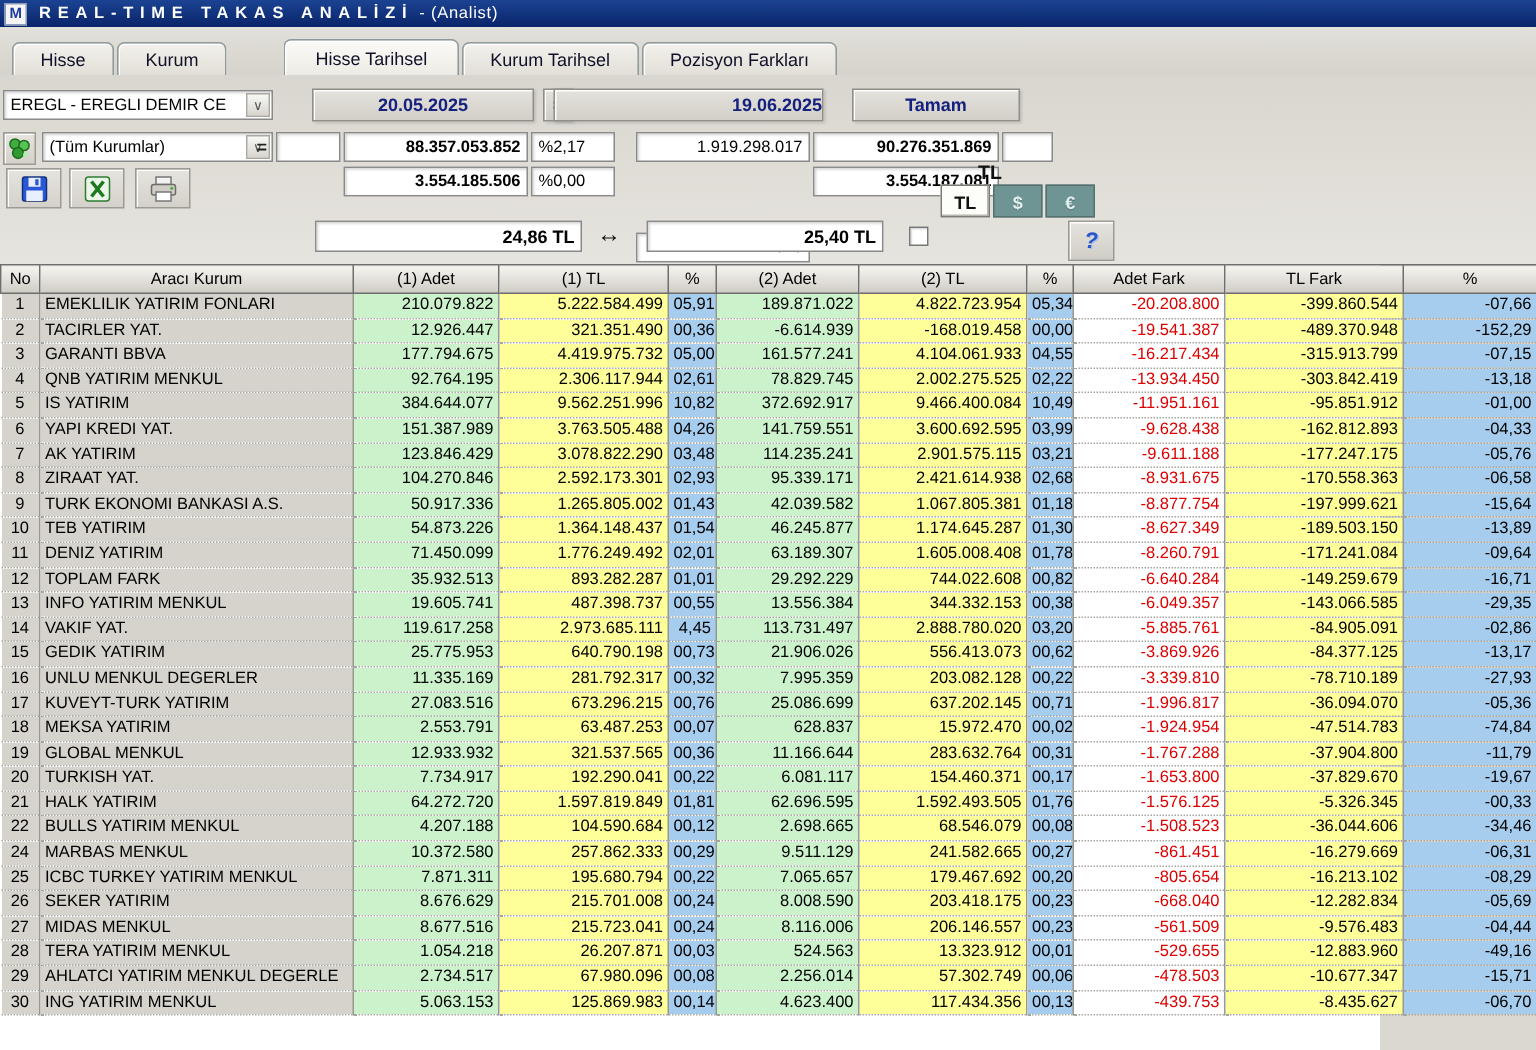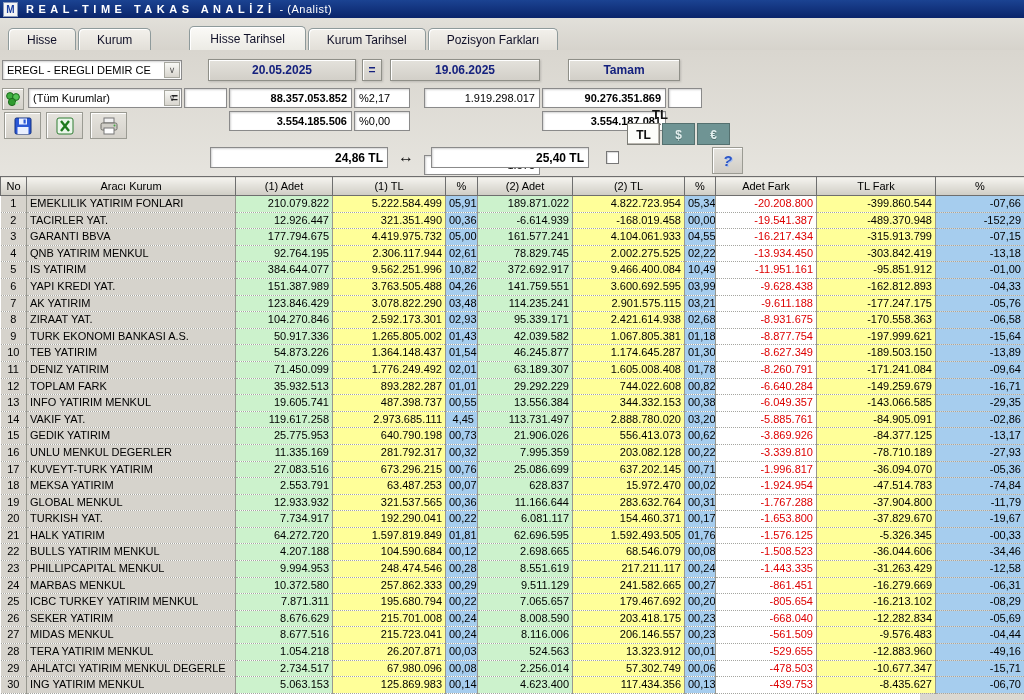--- a/index.html
+++ b/index.html
@@ -89,21 +89,21 @@
   </div>
 
   <div class="controls">
 
     <div class="abs combo" style="left:2px;top:10px;width:180px;">
       <span>EREGL - EREGLI DEMIR CE</span>
       <span class="combo-arrow">∨</span>
     </div>
     <div class="abs datebtn" style="left:208px;top:9px;width:148px;">20.05.2025</div>
     <div class="abs datebtn" style="left:362px;top:9px;width:20px;">=</div>
-    <div class="abs datebtn" style="left:390px;top:9px;width:150px;">19.06.2025</div>
+    <div class="abs datebtn" style="left:369px;top:9px;width:180px;text-align:right;">19.06.2025</div>
     <div class="abs datebtn" style="left:568px;top:9px;width:112px;">Tamam</div>
 
     <div class="abs smallbtn" style="left:2px;top:38px;">
       <svg width="16" height="16" viewBox="0 0 16 16">
         <circle cx="5" cy="5" r="3.4" fill="#3fae3f" stroke="#1d6b1d"></circle>
         <circle cx="11" cy="6" r="3.4" fill="#55c455" stroke="#1d6b1d"></circle>
         <circle cx="7" cy="11" r="3.6" fill="#2f9b2f" stroke="#1d6b1d"></circle>
         <circle cx="12" cy="12" r="1.6" fill="#aef0ae"></circle>
       </svg>
     </div>
@@ -473,33 +473,20 @@
             <td class="c-yellow">104.590.684</td>
             <td class="c-pct">00,12</td>
             <td class="c-green">2.698.665</td>
             <td class="c-yellow">68.546.079</td>
             <td class="c-pct">00,08</td>
             <td class="c-fark">-1.508.523</td>
             <td class="c-yellow">-36.044.606</td>
             <td class="c-pct">-34,46</td>
           </tr>
           <tr>
-            <td class="c-no">23</td>
-            <td class="c-name">PHILLIPCAPITAL MENKUL</td>
-            <td class="c-green">9.994.953</td>
-            <td class="c-yellow">248.474.546</td>
-            <td class="c-pct">00,28</td>
-            <td class="c-green">8.551.619</td>
-            <td class="c-yellow">217.211.117</td>
-            <td class="c-pct">00,24</td>
-            <td class="c-fark">-1.443.335</td>
-            <td class="c-yellow">-31.263.429</td>
-            <td class="c-pct">-12,58</td>
-          </tr>
-          <tr>
             <td class="c-no">24</td>
             <td class="c-name">MARBAS MENKUL</td>
             <td class="c-green">10.372.580</td>
             <td class="c-yellow">257.862.333</td>
             <td class="c-pct">00,29</td>
             <td class="c-green">9.511.129</td>
             <td class="c-yellow">241.582.665</td>
             <td class="c-pct">00,27</td>
             <td class="c-fark">-861.451</td>
             <td class="c-yellow">-16.279.669</td>

